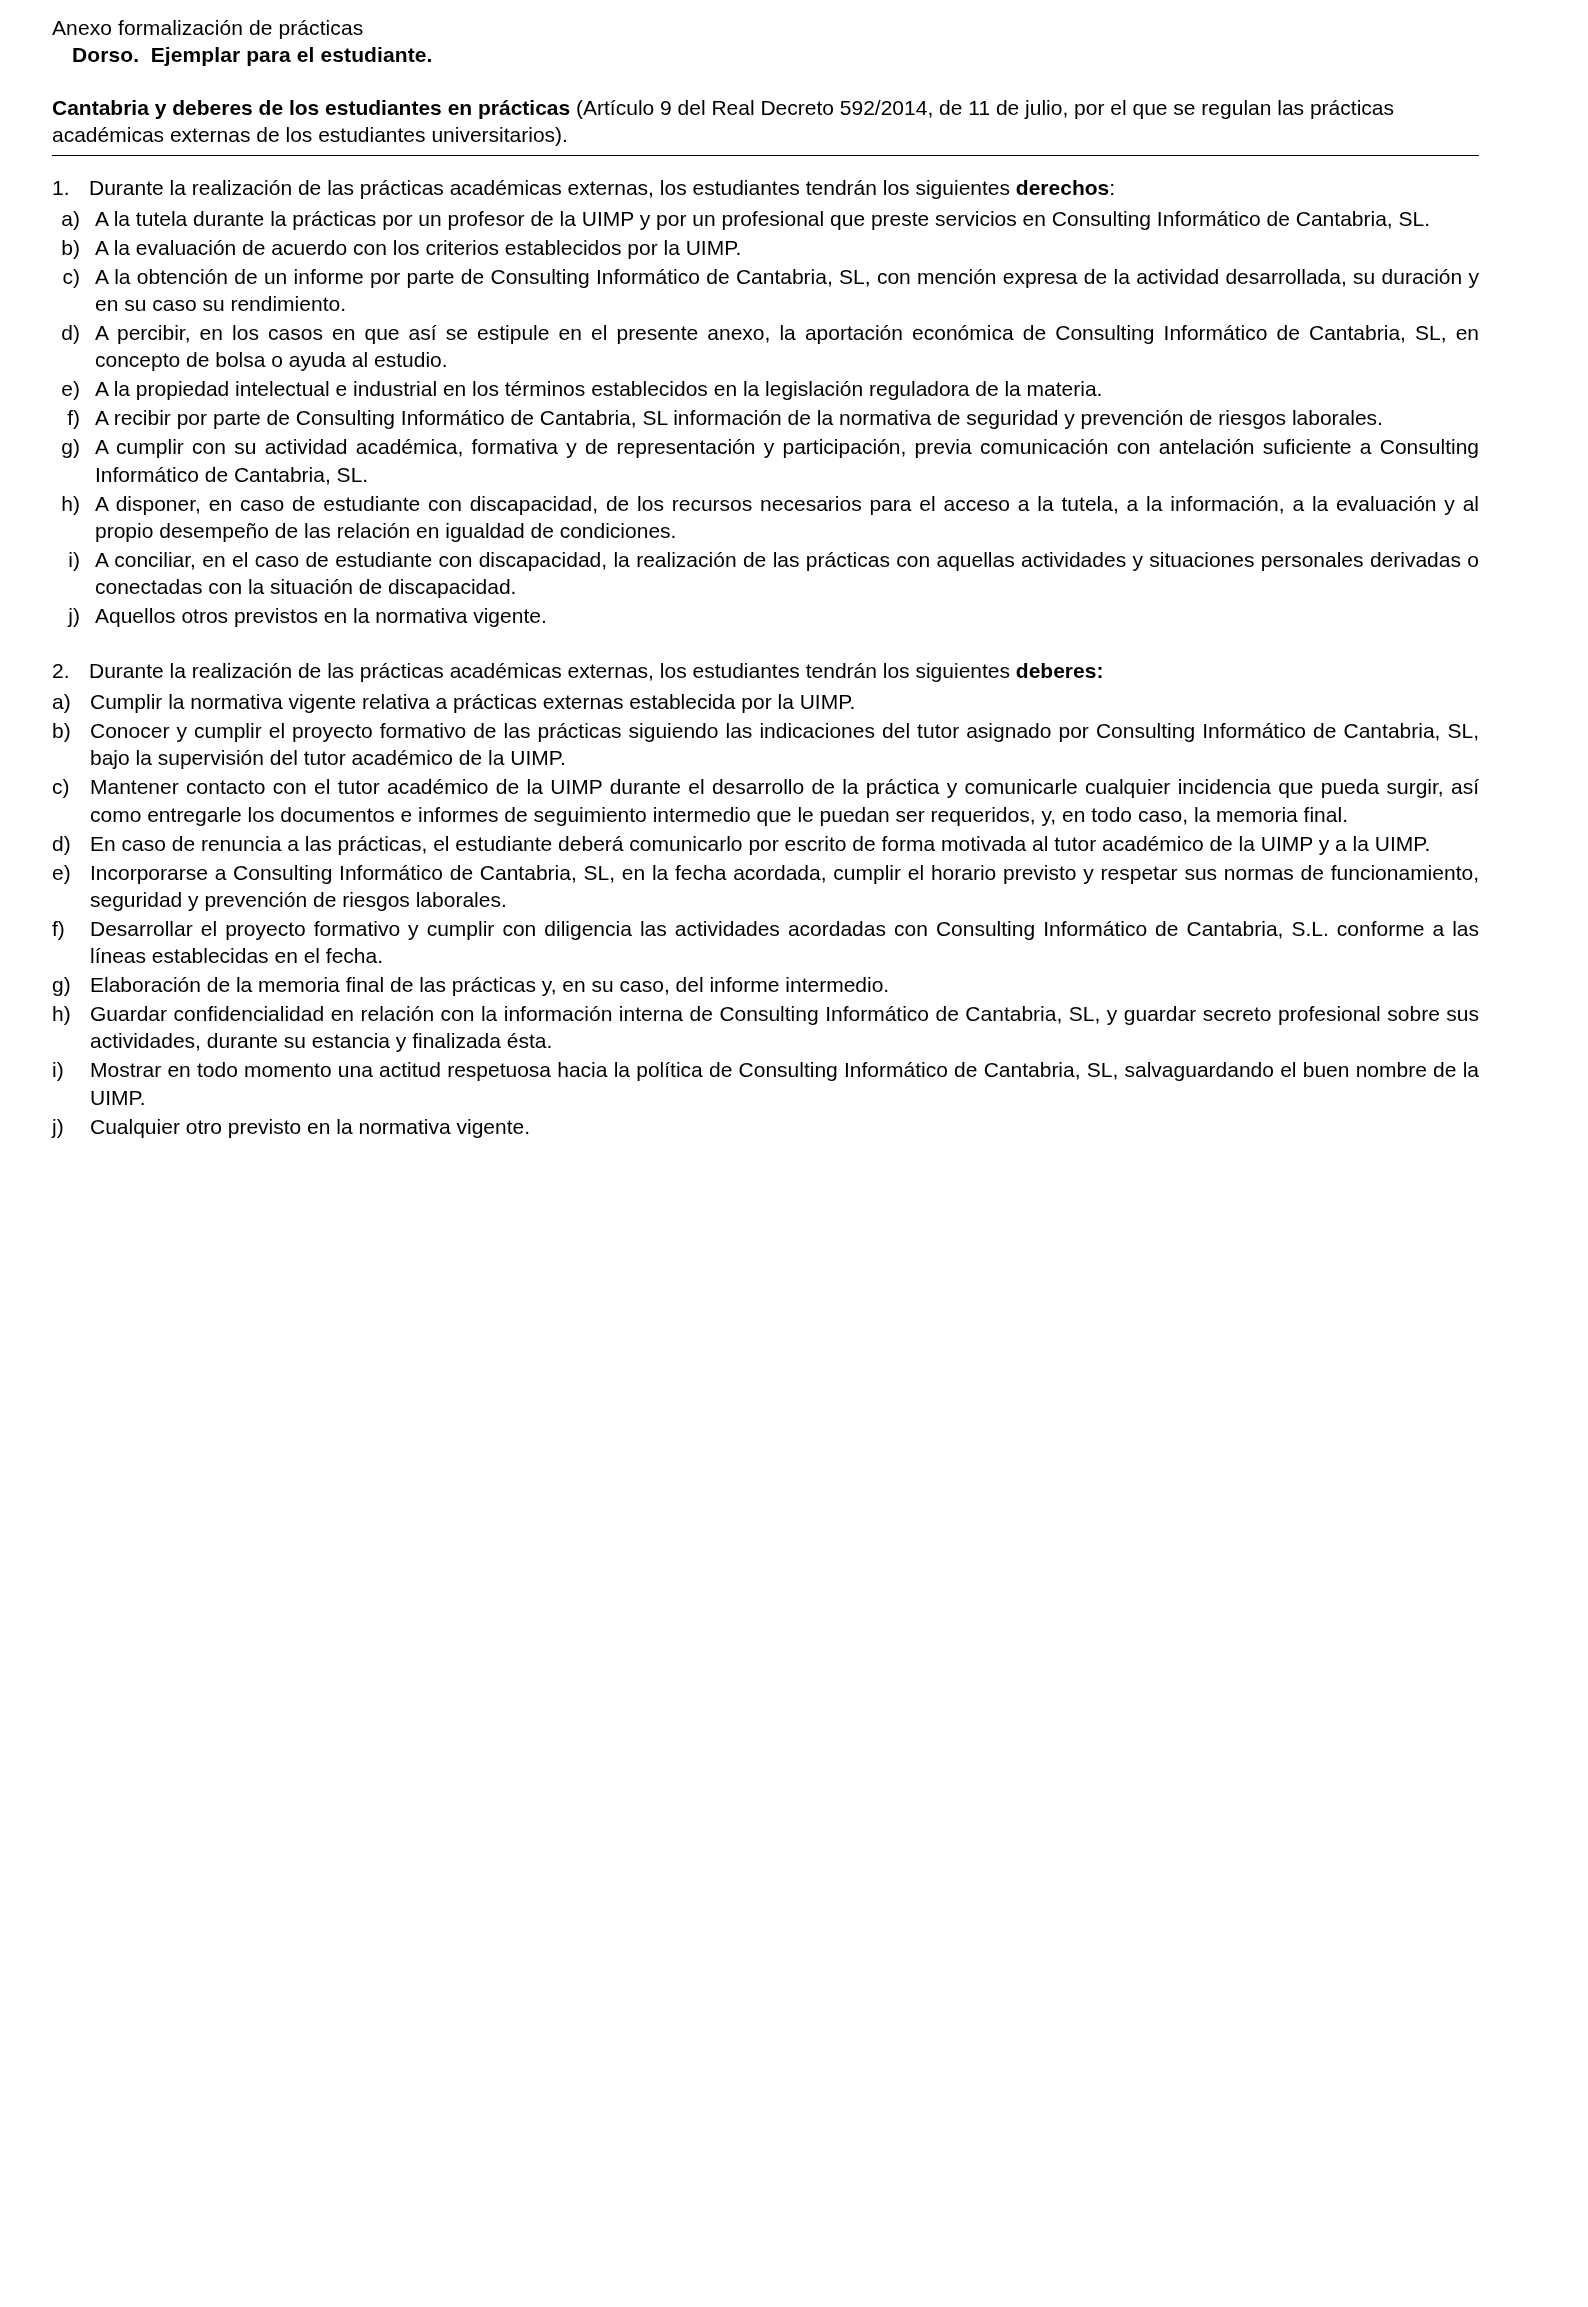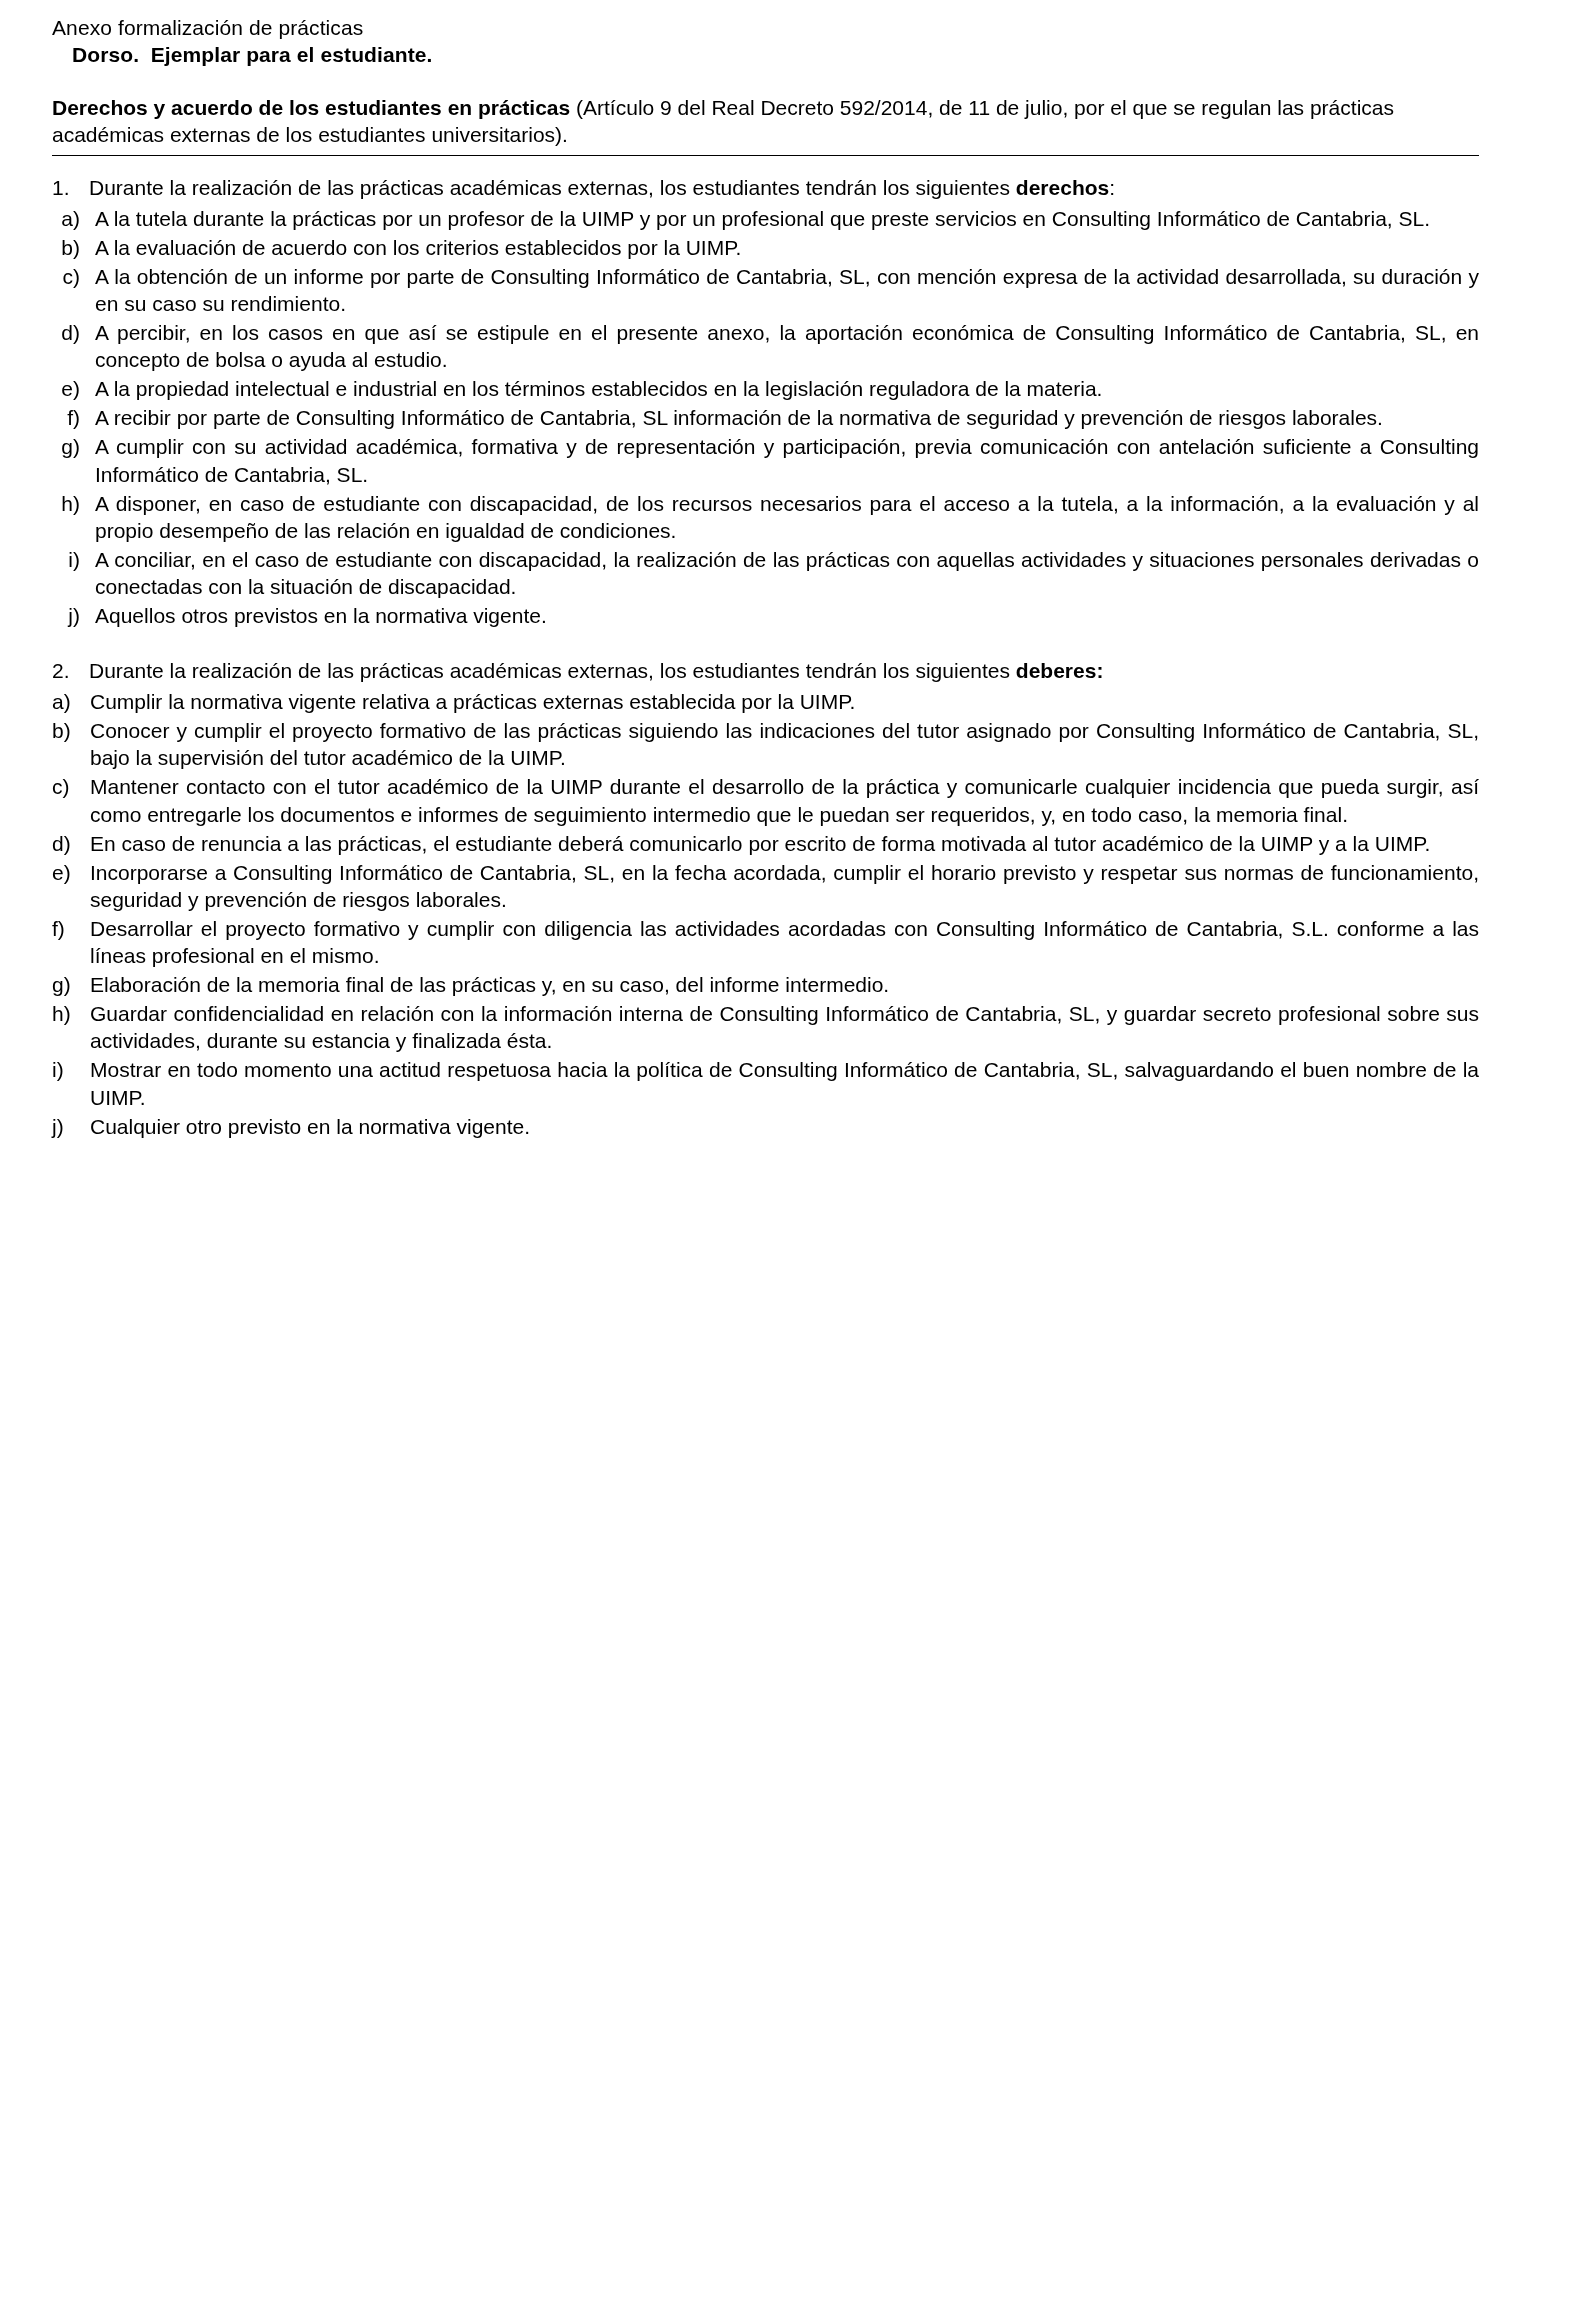--- a/index.html
+++ b/index.html
@@ -119,21 +119,21 @@
 <body>
 
 <div class="page">
 
   <div class="hdr-line1">Anexo formalización de prácticas</div>
   <div class="hdr-line2">
     <span>Dorso.</span><span class="spacer"></span><span>Ejemplar para el estudiante.</span>
   </div>
 
   <div class="intro">
-    <b>Derechos y acuerdo de los estudiantes en prácticas</b><span> (Artículo 9 del Real Decreto 592/2014, de 11 de julio, por el que se regulan las prácticas académicas externas de los estudiantes universitarios).</span>
+    <b>Cantabria y deberes de los estudiantes en prácticas</b><span> (Artículo 9 del Real Decreto 592/2014, de 11 de julio, por el que se regulan las prácticas académicas externas de los estudiantes universitarios).</span>
   </div>
 
   <hr class="rule">
 
   <div class="section">
     <div class="sec-head">
       <div class="sec-num">1.</div>
       <div class="sec-text"><span>Durante la realización de las prácticas académicas externas, los estudiantes tendrán los siguientes </span><b>derechos</b><span>:</span></div>
     </div>
 
@@ -203,21 +203,21 @@
       <li class="item">
         <div class="marker">d)</div>
         <div class="body">En caso de renuncia a las prácticas, el estudiante deberá comunicarlo por escrito de forma motivada al tutor académico de la UIMP y a la UIMP.</div>
       </li>
       <li class="item">
         <div class="marker">e)</div>
         <div class="body">Incorporarse a Consulting Informático de Cantabria, SL, en la fecha acordada, cumplir el horario previsto y respetar sus normas de funcionamiento, seguridad y prevención de riesgos laborales.</div>
       </li>
       <li class="item">
         <div class="marker">f)</div>
-        <div class="body">Desarrollar el proyecto formativo y cumplir con diligencia las actividades acordadas con Consulting Informático de Cantabria, S.L. conforme a las líneas profesional en el mismo.</div>
+        <div class="body">Desarrollar el proyecto formativo y cumplir con diligencia las actividades acordadas con Consulting Informático de Cantabria, S.L. conforme a las líneas establecidas en el fecha.</div>
       </li>
       <li class="item">
         <div class="marker">g)</div>
         <div class="body">Elaboración de la memoria final de las prácticas y, en su caso, del informe intermedio.</div>
       </li>
       <li class="item">
         <div class="marker">h)</div>
         <div class="body">Guardar confidencialidad en relación con la información interna de Consulting Informático de Cantabria, SL, y guardar secreto profesional sobre sus actividades, durante su estancia y finalizada ésta.</div>
       </li>
       <li class="item">

